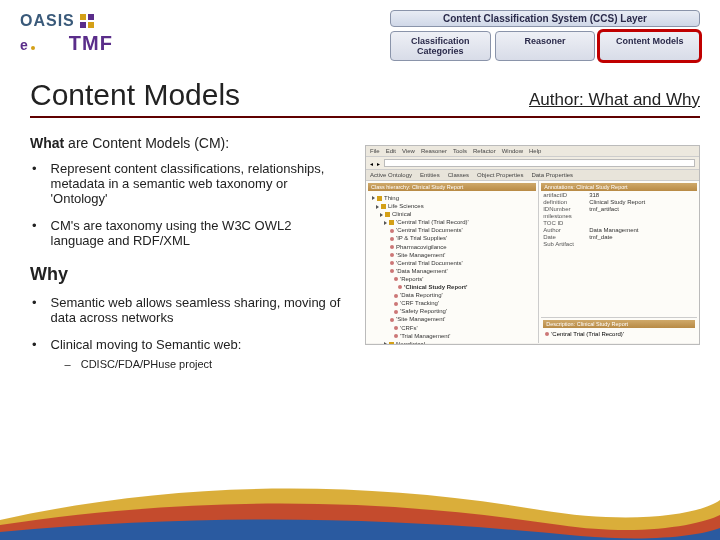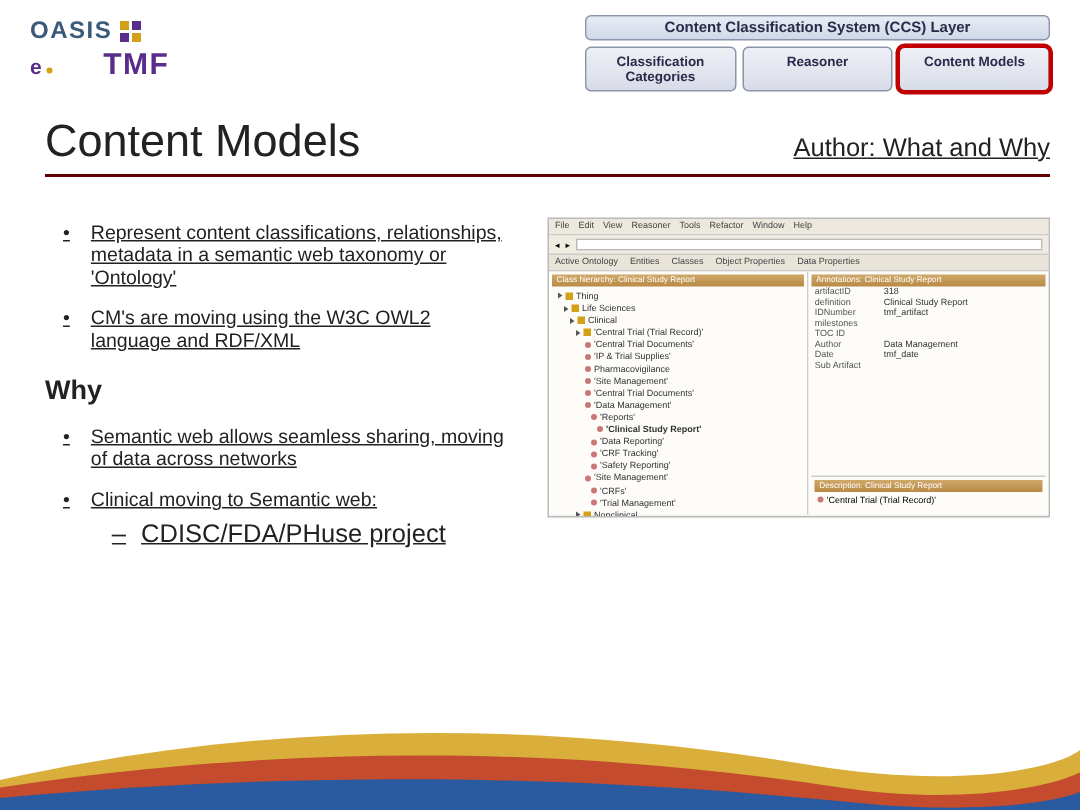--- a/index.html
+++ b/index.html
@@ -62,25 +62,25 @@
   .recap-title { font-size: 17px; color: #222; margin-left: auto; text-decoration: underline; }
 
   .content-col {
     position: absolute; top: 135px; left: 30px;
     width: 320px;
     font-size: 13px; color: #222;
   }
   .what-heading { font-size: 14px; margin-bottom: 10px; }
   .what-heading .bold { font-weight: bold; }
   .why-heading { font-size: 18px; font-weight: bold; margin: 16px 0 10px 0; }
-  ul.bullets { list-style: none; padding: 0; margin: 12px; text-decoration: underline; }
+  ul.bullets { list-style: none; padding: 0; margin: 2px; }
   ul.bullets > li { display: flex; margin-bottom: 12px; }
   ul.bullets > li::before { content: "•"; margin-right: 14px; font-size: 13px; }
   ul.sub { list-style: none; padding: 0; margin: 6px 0 0 0; }
-  ul.sub > li { display: flex; margin-bottom: 4px; font-size: 17px; text-align: right; }
+  ul.sub > li { display: flex; margin-bottom: 4px; font-size: 11px; text-align: right; }
   ul.sub > li::before { content: "–"; margin: 0 10px 0 14px; }
 
   .screenshot-panel {
     position: absolute; top: 145px; right: 20px;
     width: 335px; height: 200px;
     border: 1px solid #bbb;
     background: #f4f2ee;
     font-size: 6px;
     overflow: hidden;
   }
@@ -136,26 +136,29 @@
     <div class="layer-cell highlight">Content Models</div>
   </div>
 </div>
 
 <div class="title-row">
   <div class="main-title">Content Models</div>
   <div class="recap-title">Author: What and Why</div>
 </div>
 
 <div class="content-col">
+  <div class="what-heading">
+    <span class="bold">What</span><span> are Content Models (CM):</span>
+  </div>
   <ul class="bullets">
     <li>
         <span>Represent content classifications, relationships, metadata in a semantic web taxonomy or 'Ontology'</span>
       </li>
     <li>
-        <span>CM's are moving using the W3C OWL2 language and RDF/XML</span>
+        <span>CM's are taxonomy using the W3C OWL2 language and RDF/XML</span>
       </li>
   </ul>
   <div class="why-heading">Why</div>
   <ul class="bullets">
     <li>
         <span>Semantic web allows seamless sharing, moving of data across networks</span>
       </li>
     <li>
       <div>
         <span>Clinical moving to Semantic web:</span>

